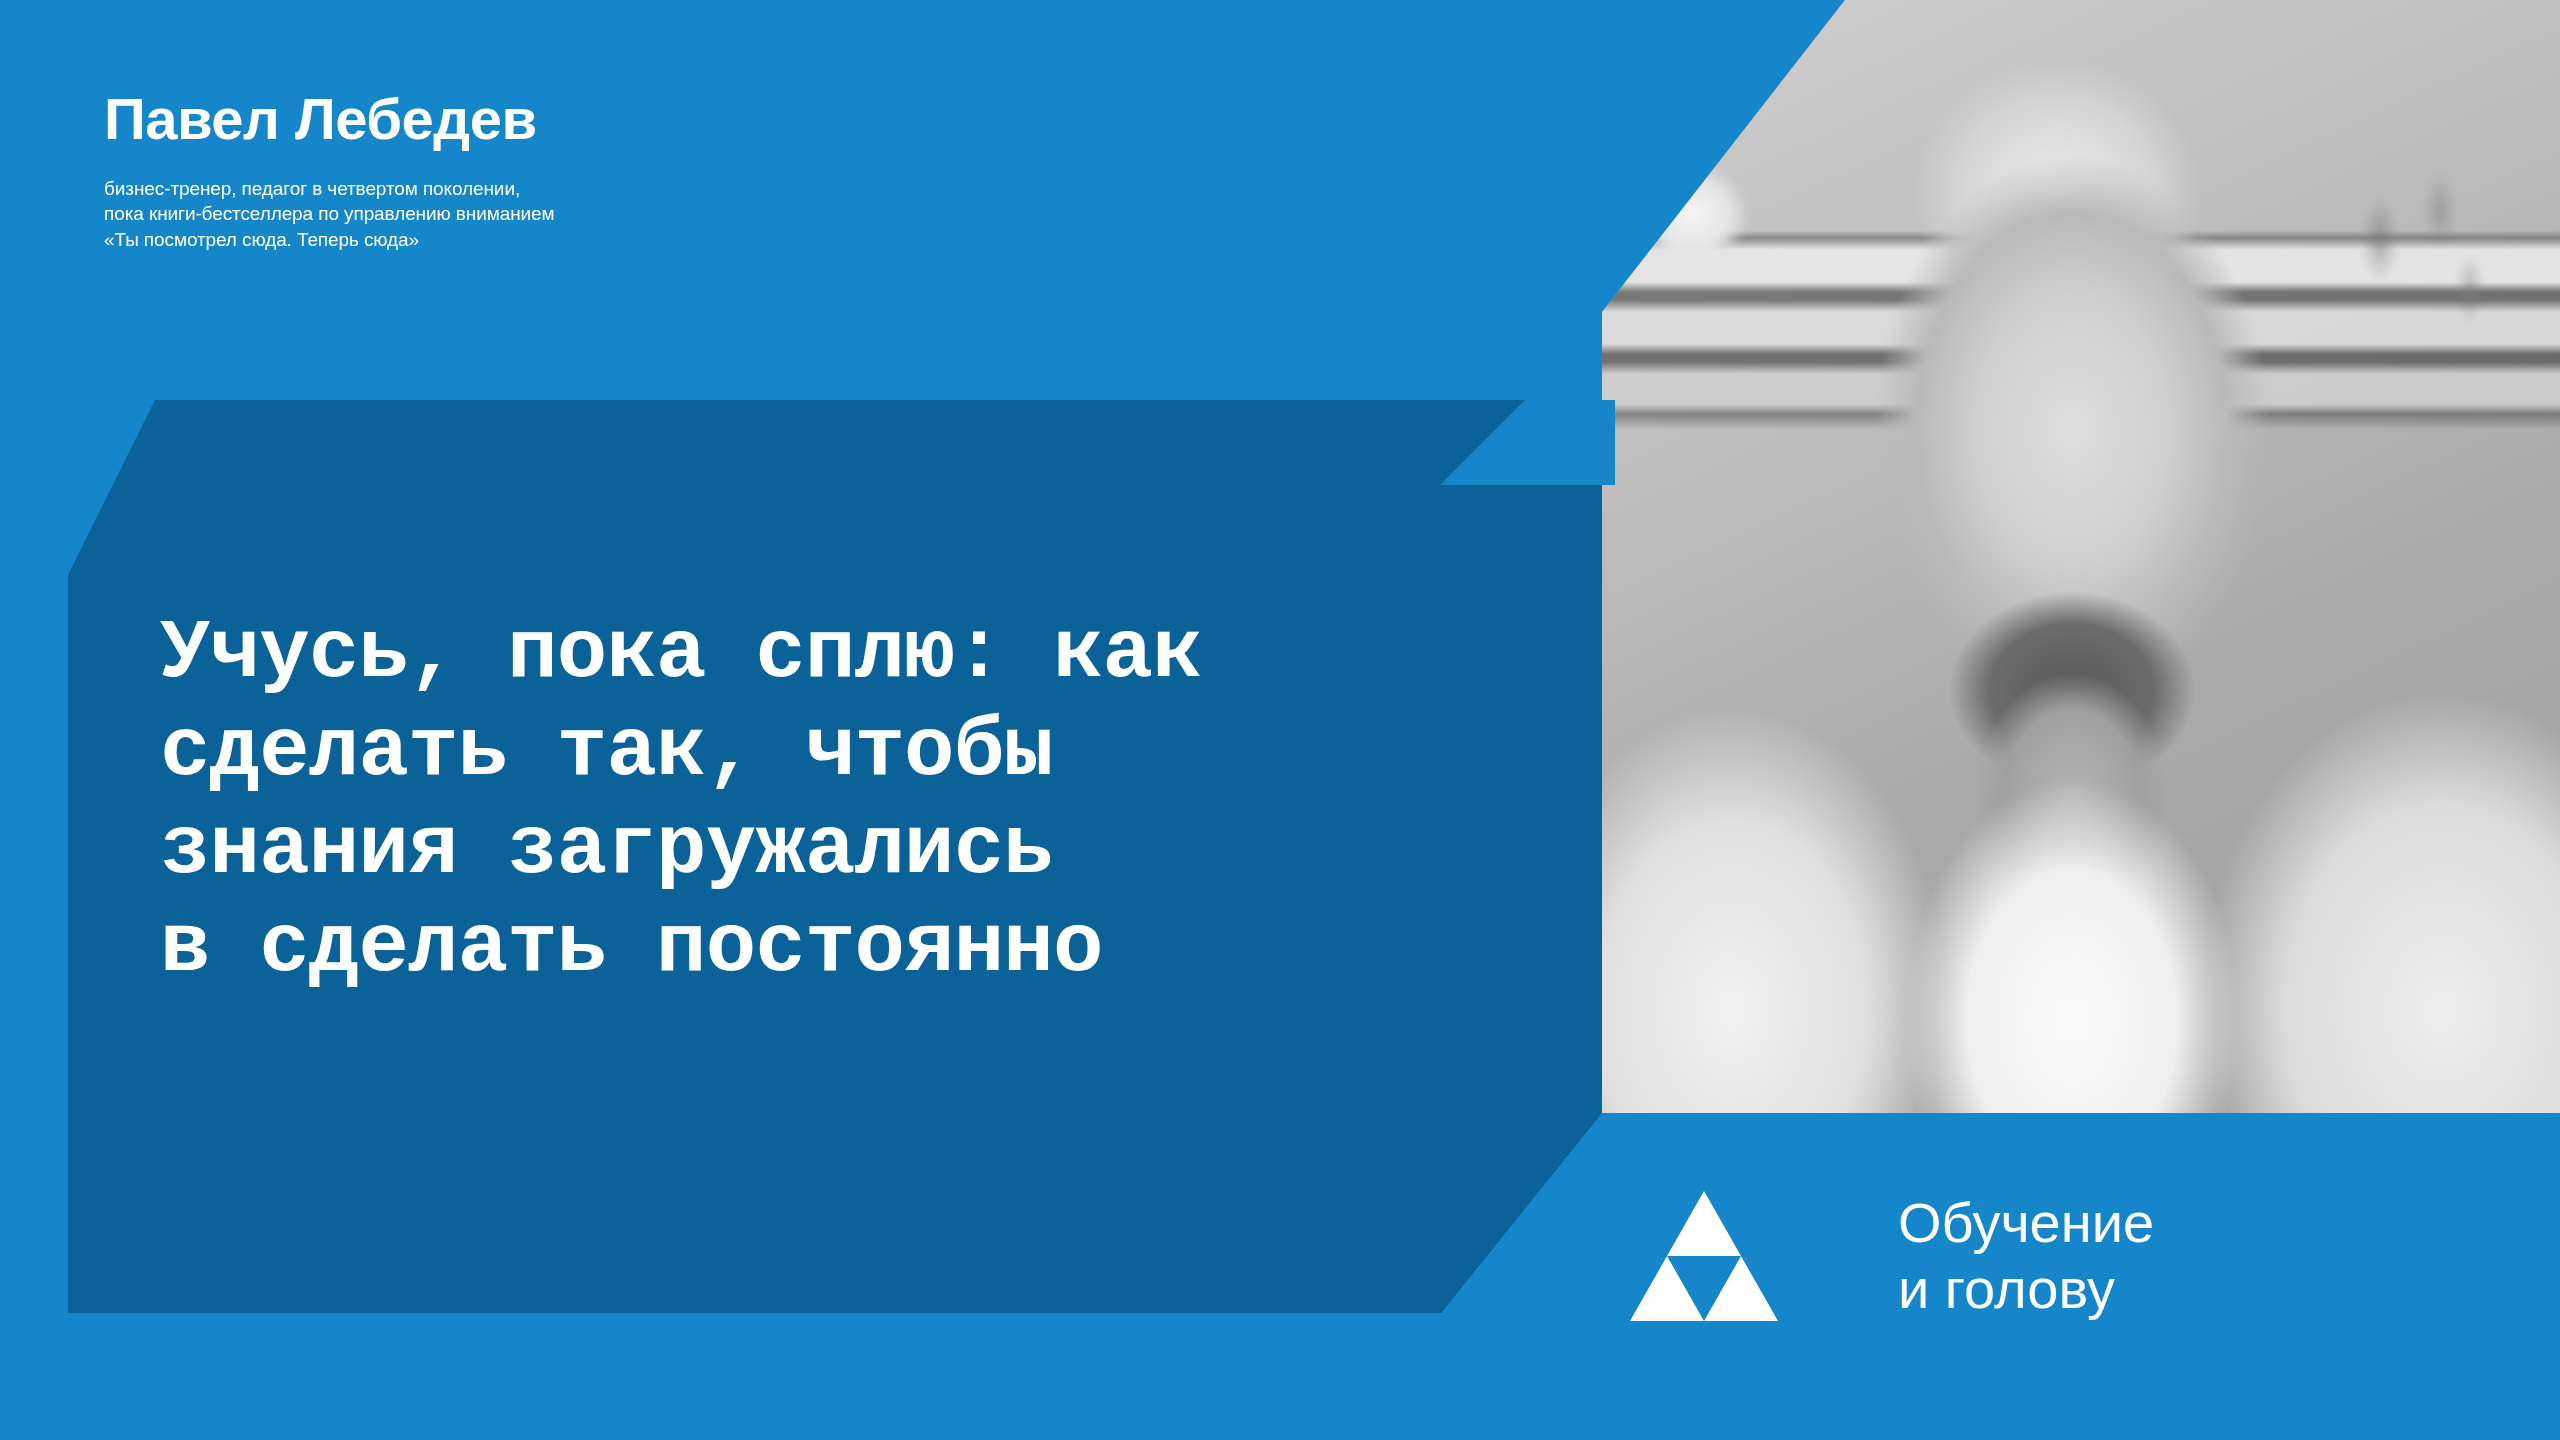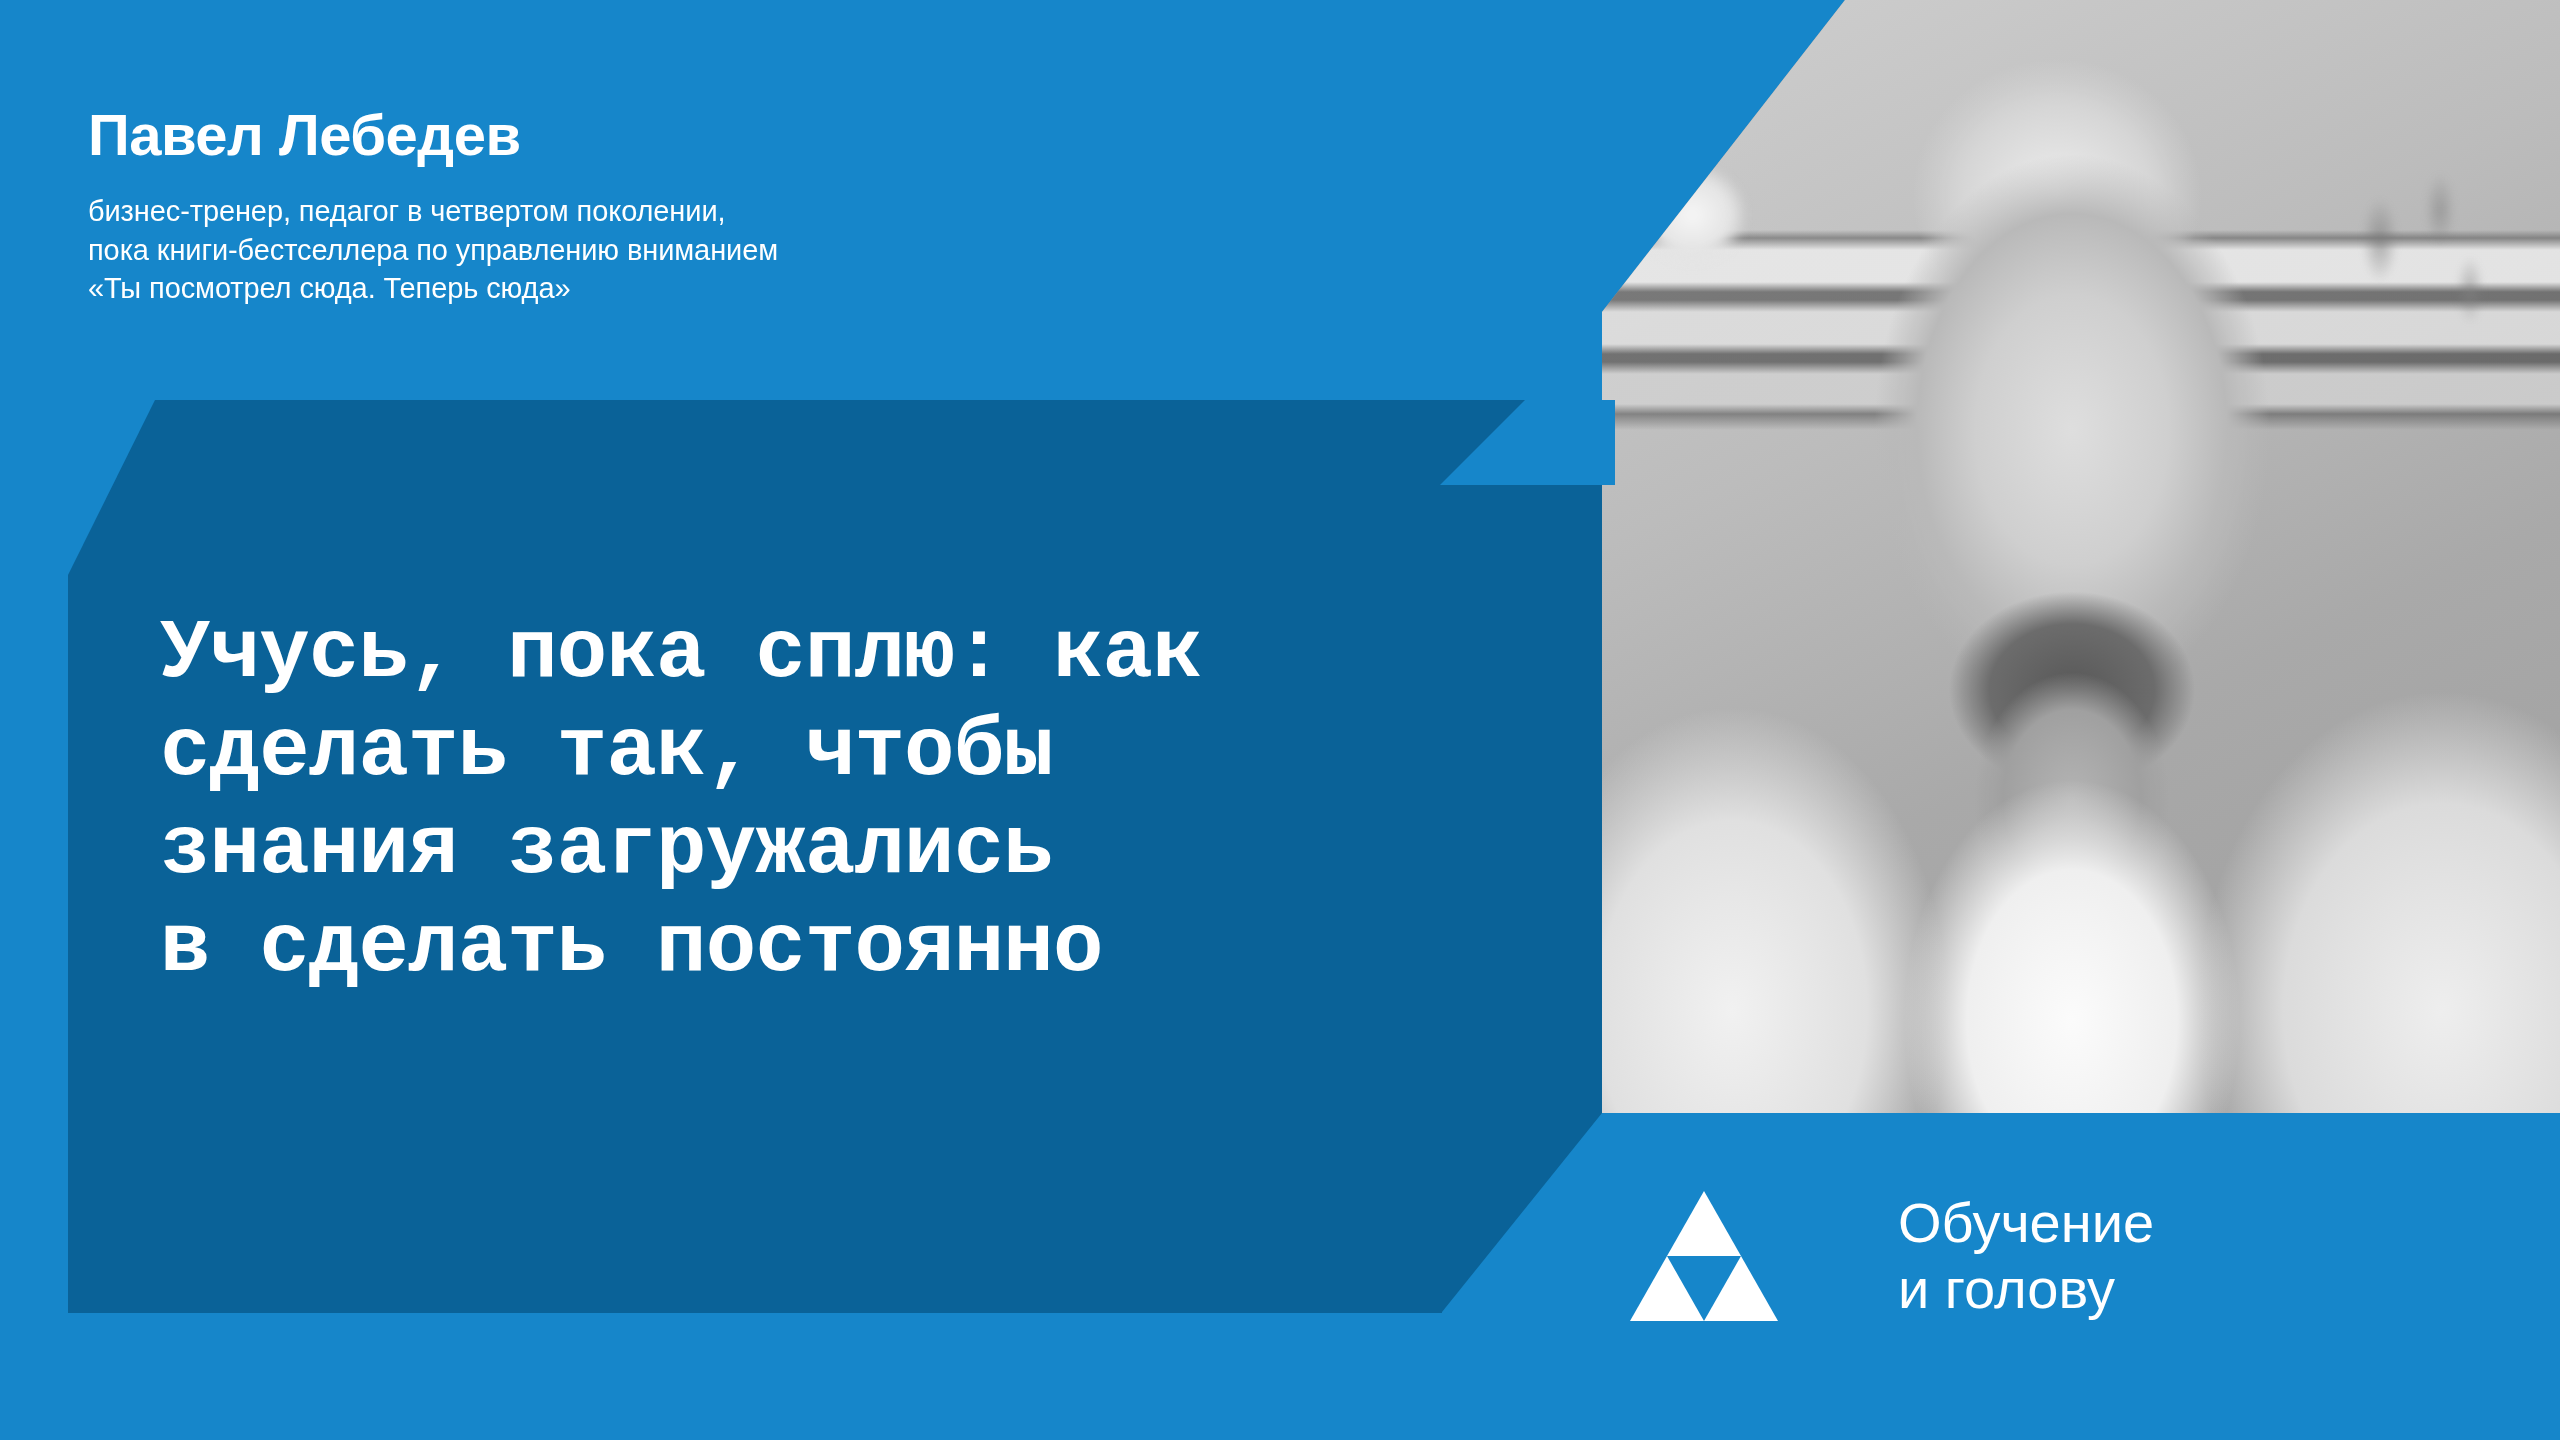--- a/index.html
+++ b/index.html
@@ -120,37 +120,36 @@
     left:1442px; top:1113px;
     width:1118px; height:327px;
     background:#1686ca;
     -webkit-clip-path: polygon(160px 0, 1118px 0, 1118px 327px, 0 327px, 0 199px);
     clip-path: polygon(160px 0, 1118px 0, 1118px 327px, 0 327px, 0 199px);
   }
 
   
   .speaker{
     position:absolute;
-    left:88px; top:90px;
+    left:104px; top:90px;
     width:1300px;
     z-index:5;
-    margin-top:16px;
   }
   .speaker-name{
     color:#ffffff;
     font-size:58px;
     font-weight:700;
     letter-spacing:-0.5px;
     line-height:1.0;
     margin-bottom:28px;
     white-space:nowrap;
   }
   .speaker-desc{
     color:#ffffff;
-    font-size:29px;
+    font-size:19px;
     font-weight:400;
     line-height:1.33;
     letter-spacing:-0.1px;
   }
   .speaker-desc div{ white-space:nowrap; }
 
   
   .headline{
     position:absolute;
     left:160px; top:605px;

